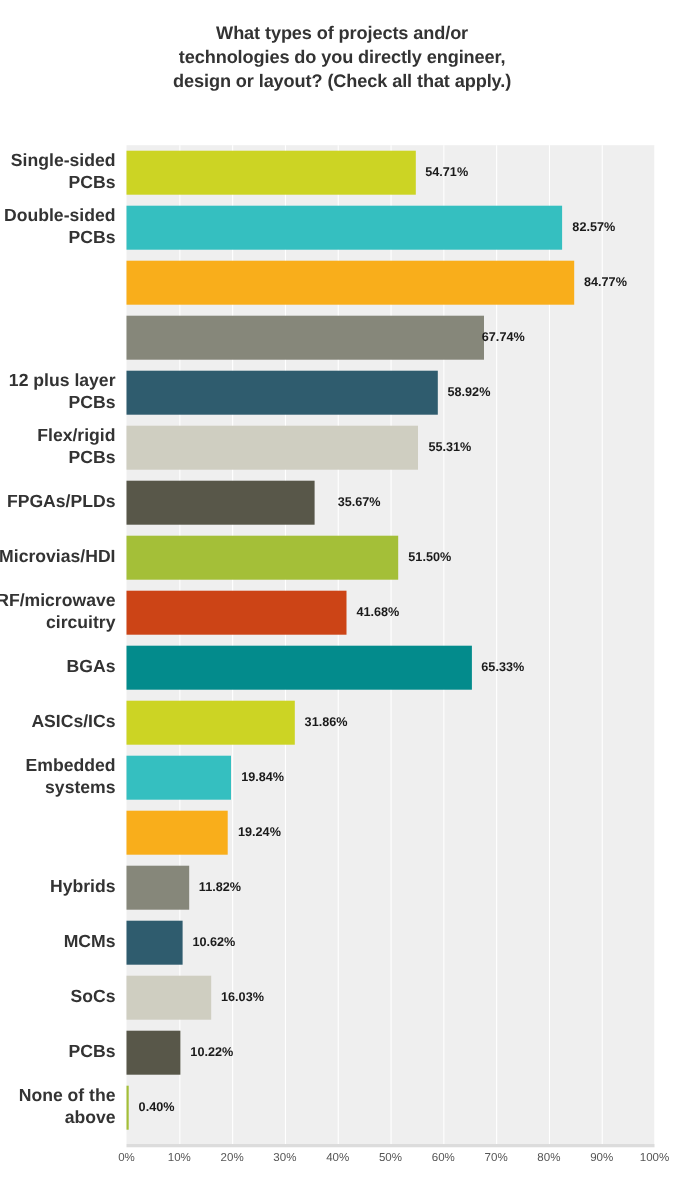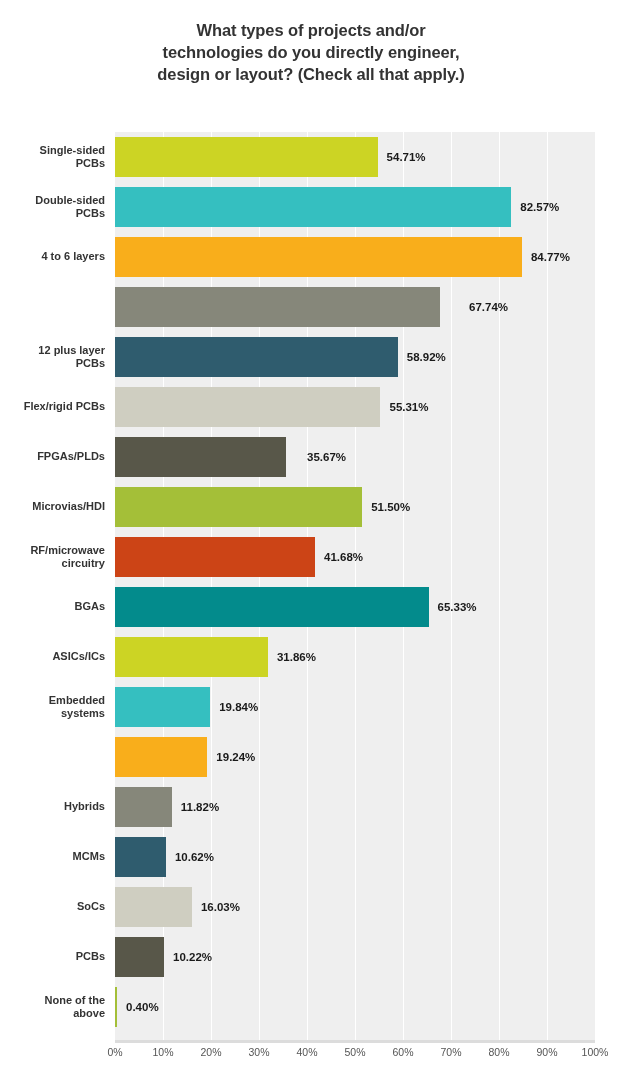--- a/index.html
+++ b/index.html
@@ -68,21 +68,21 @@
   .cat-label {
     position: absolute;
     left: 0;
     top: 0;
     width: 105px;
     height: 50px;
     display: flex;
     align-items: center;
     justify-content: flex-end;
     text-align: right;
-    font-size: 11px;
+    font-size: 16px;
     font-weight: bold;
     line-height: 1.22;
     color: #333333;
     white-space: pre-line;
   }
   .bar {
     position: absolute;
     left: 115px;
     top: 5px;
     height: 40px;
@@ -140,27 +140,26 @@
         <div class="bar" style="width: 262.608px; top: 5px; height: 40px; background: rgb(204, 212, 36);"></div>
         <div class="bar-value" style="left: 386.608px;">54.71%</div>
       </div>
       <div class="row" style="top: 182px;">
         <div class="cat-label">Double-sided
 PCBs</div>
         <div class="bar" style="width: 396.336px; top: 5px; height: 40px; background: rgb(53, 191, 192);"></div>
         <div class="bar-value" style="left: 520.336px; text-align: right;">82.57%</div>
       </div>
       <div class="row" style="top: 232px;">
-        <div class="cat-label">4 to 6 layers</div>
         <div class="bar" style="width: 406.896px; top: 5px; height: 40px; background: rgb(249, 174, 27);"></div>
         <div class="bar-value" style="left: 530.896px;">84.77%</div>
       </div>
       <div class="row" style="top: 282px;">
         <div class="bar" style="width: 325.152px; top: 5px; height: 40px; background: rgb(134, 135, 122);"></div>
-        <div class="bar-value" style="left: 469px;">67.74%</div>
+        <div class="bar-value" style="left: 438px;">67.74%</div>
       </div>
       <div class="row" style="top: 332px;">
         <div class="cat-label">12 plus layer
 PCBs</div>
         <div class="bar" style="width: 282.816px; top: 5px; height: 40px; background: rgb(47, 92, 110);"></div>
         <div class="bar-value" style="left: 406.816px;">58.92%</div>
       </div>
       <div class="row" style="top: 382px;">
         <div class="cat-label">Flex/rigid PCBs</div>
         <div class="bar" style="width: 265.488px; top: 5px; height: 40px; background: rgb(207, 206, 193);"></div>

